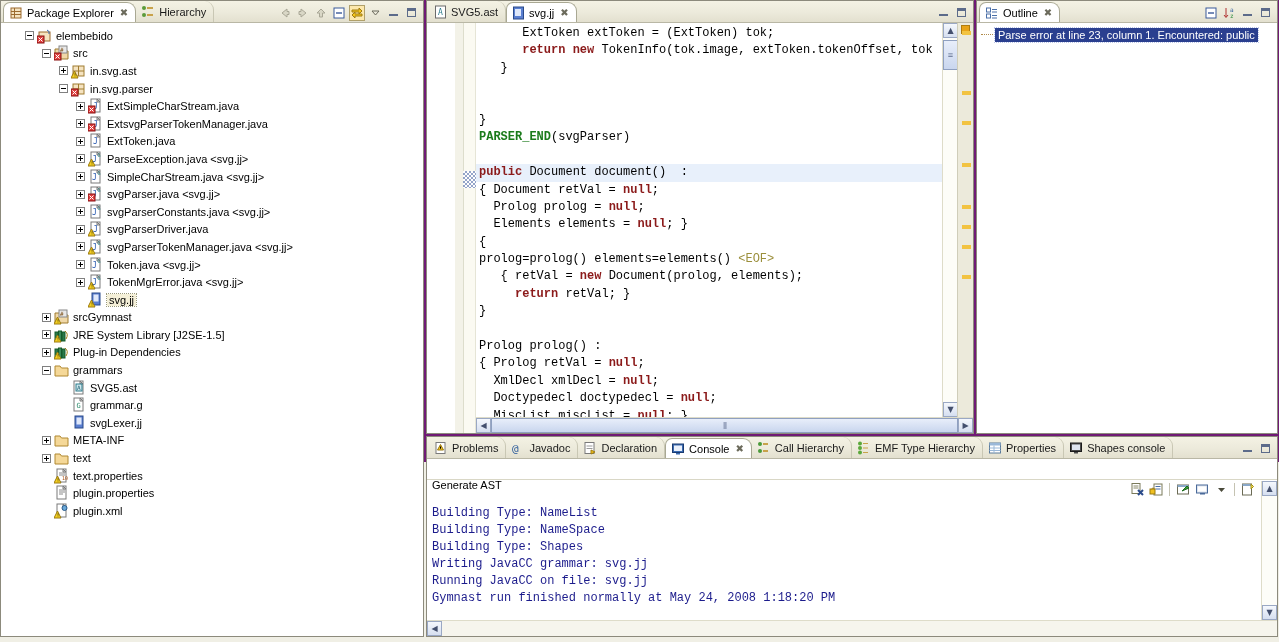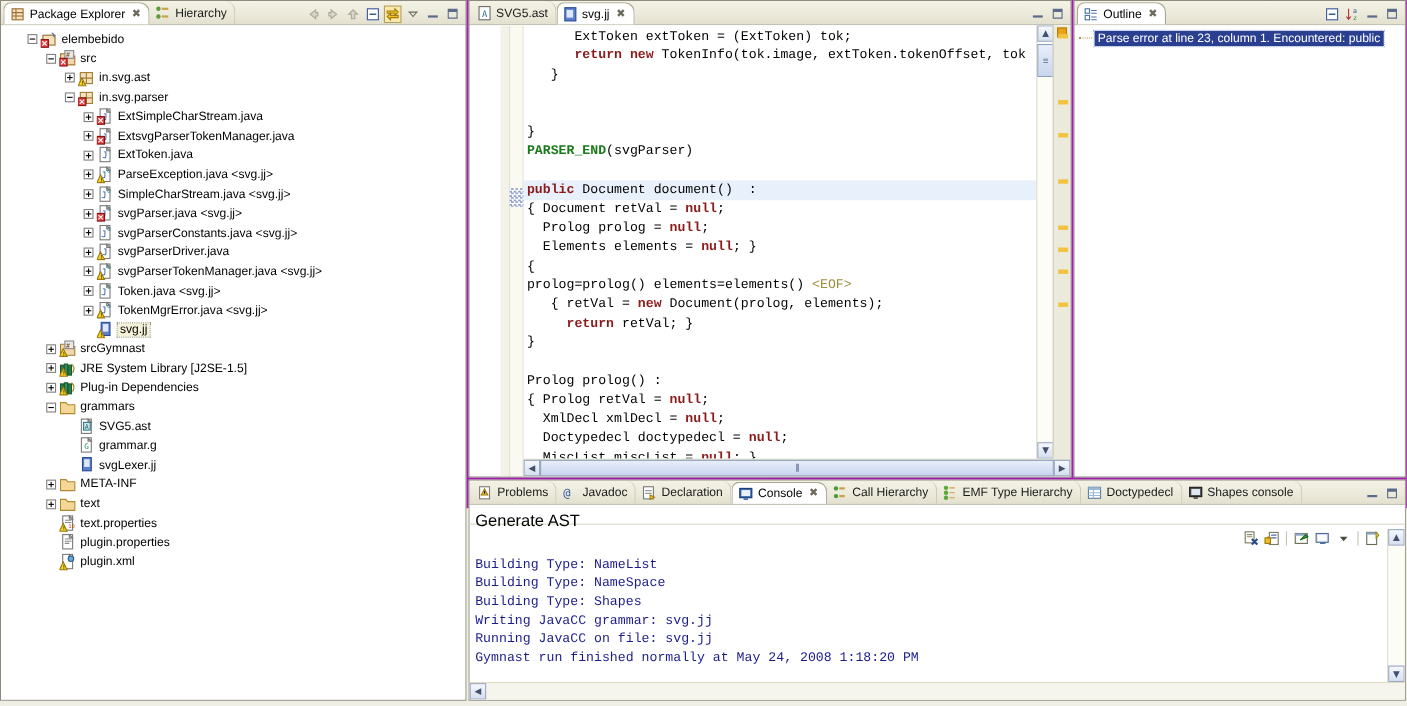--- a/index.html
+++ b/index.html
@@ -5,21 +5,21 @@
   * { box-sizing: border-box; }
   html, body {
     margin: 0; padding: 0;
     width: 1279px; height: 642px;
     overflow: hidden;
     background: #f0efe5;
     font-family: "Liberation Sans", sans-serif;
     font-size: 11px;
     color: #000;
   }
-  .app { position: relative; width: 1279px; height: 462px; background: #a21caf; }
+  .app { position: relative; width: 1279px; height: 462px; background: #701a75; }
 
   
   .view {
     position: absolute;
     background: #fbfaf4;
     border: 1px solid #8c8a7c;
   }
   .tabbar {
     position: relative;
     height: 22px;
@@ -199,21 +199,21 @@
     background: #2a3f8f; color: #ffffff; padding: 1px 3px; font-size: 11px;
     outline: 1px dotted #b9c4e8;
   }
   .outdots { border-top:1px dotted #b08b4a; width: 12px; margin-right: 2px; }
 
   
   #console { left: 426px; top: 436px; width: 852px; height: 201px; }
   #console .viewbody { top: 22px; background: #fff; }
   .conlabel {
     position: absolute; left: 0; right: 0; top: 0; height: 18px;
-    padding: 6px 0 0 5px; font-size: 15px; color: #000; background: #fff;
+    padding: 20px 0 0 5px; font-size: 11px; color: #000; background: #fff;
     border-bottom: 1px solid #d9d7c6;
   }
   .contoolbar {
     position: absolute; right: 2px; top: 20px; height: 20px;
     display: flex; align-items: center; gap: 3px;
   }
   .conout {
     position: absolute; left: 0; right: 16px; top: 42px; bottom: 16px;
     font-family: "Liberation Mono", "DejaVu Sans Mono", monospace;
     font-size: 12px; line-height: 17px; color: #1c1c8c;
@@ -792,21 +792,21 @@
               <path d="M6 2.5 h5 M6 7 h5 M6 11.5 h5" stroke="#c8a24a" fill="none"></path>
             </svg></span>
           <span>EMF Type Hierarchy</span>
         </div>
         <div class="tab inactive">
           <span class="ticon"><svg width="14" height="14" viewBox="0 0 14 14">
               <rect x="1.5" y="2" width="11" height="10" fill="#fff" stroke="#5a7a9a"></rect>
               <rect x="1.5" y="2" width="11" height="2.5" fill="#9ab8d8"></rect>
               <path d="M1.5 7 h11 M1.5 9.5 h11 M6 4.5 v7.5" stroke="#9ab8d8" fill="none"></path>
             </svg></span>
-          <span>Doctypedecl</span>
+          <span>Properties</span>
         </div>
         <div class="tab inactive">
           <span class="ticon"><svg width="14" height="14" viewBox="0 0 14 14">
               <rect x="1.5" y="2" width="11" height="8.5" fill="#4a4a4a" stroke="#1a1a1a"></rect>
               <rect x="3" y="3.5" width="8" height="5.5" fill="#dfe5ef"></rect>
               <rect x="5" y="11" width="4" height="1.5" fill="#4a4a4a"></rect>
             </svg></span>
           <span>Shapes console</span>
         </div>
       </div>

